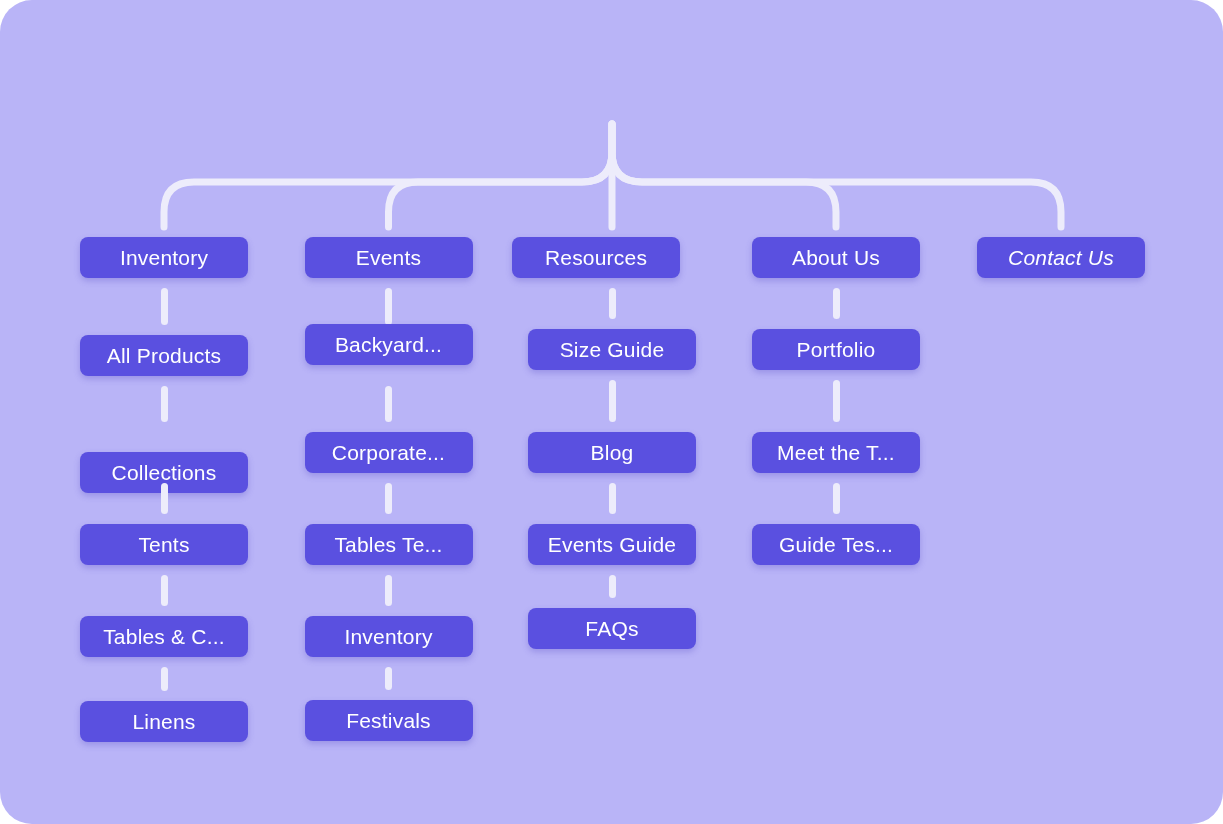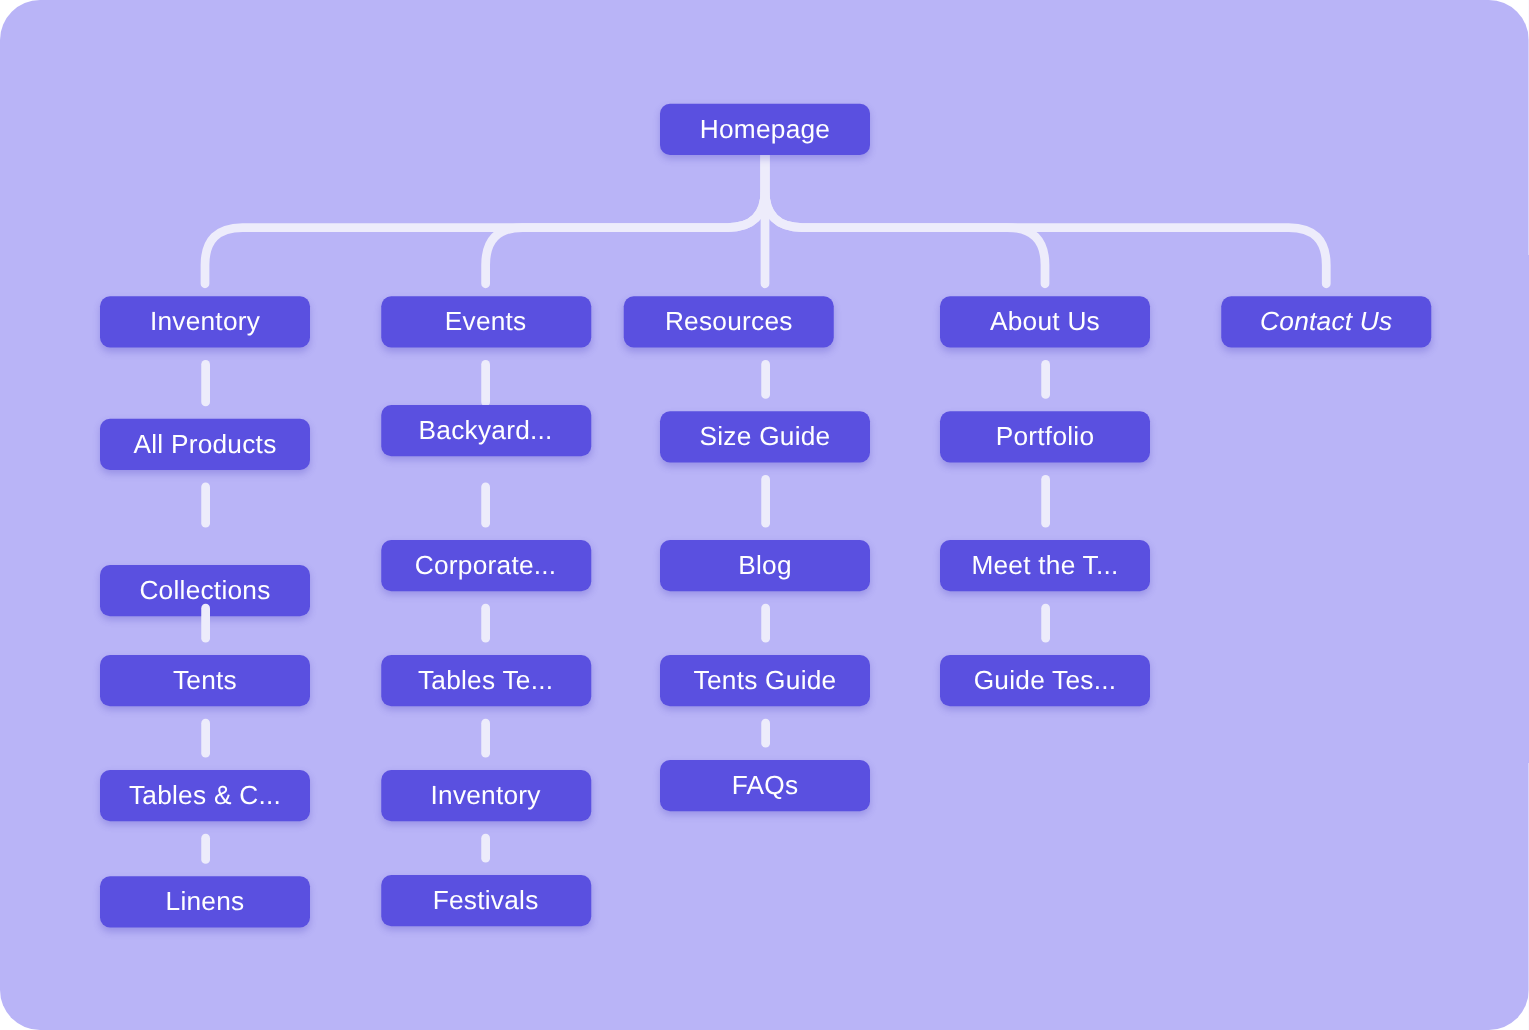--- a/index.html
+++ b/index.html
@@ -62,21 +62,20 @@
 <div class="canvas">
 
   <svg class="tree-svg" viewBox="0 0 1223 824" xmlns="http://www.w3.org/2000/svg">
     <path d="M 612 124 L 612 227"></path>
     <path d="M 612 124 L 612 152 Q 612 182 582 182 L 194 182 Q 164 182 164 212 L 164 227"></path>
     <path d="M 612 124 L 612 152 Q 612 182 582 182 L 418 182 Q 388.5 182 388.5 212 L 388.5 227"></path>
     <path d="M 612 124 L 612 152 Q 612 182 642 182 L 806 182 Q 836 182 836 212 L 836 227"></path>
     <path d="M 612 124 L 612 152 Q 612 182 642 182 L 1031 182 Q 1061 182 1061 212 L 1061 227"></path>
   </svg>
 
-  <div class="node" style="left:528px; top:83px;">Homepage</div>
 
   <div id="columns">
       <div class="node" style="left: 80px; top: 237px;">Inventory</div>
       <div class="stub" style="left: 160.5px; top: 288px; height: 37px;"></div>
       <div class="node" style="left: 80px; top: 335px;">All Products</div>
       <div class="stub" style="left: 160.5px; top: 386px; height: 36px;"></div>
       <div class="node" style="left: 80px; top: 452px;">Collections</div>
       <div class="stub" style="left: 160.5px; top: 483px; height: 31px;"></div>
       <div class="node" style="left: 80px; top: 524px; text-align: center;">Tents</div>
       <div class="stub" style="left: 160.5px; top: 575px; height: 31px;"></div>
@@ -87,27 +86,27 @@
       <div class="stub" style="left: 385px; top: 288px; height: 37px;"></div>
       <div class="node" style="left: 304.5px; top: 324px; text-align: center;">Backyard...</div>
       <div class="stub" style="left: 385px; top: 386px; height: 36px;"></div>
       <div class="node" style="left: 304.5px; top: 432px;">Corporate...</div>
       <div class="stub" style="left: 385px; top: 483px; height: 31px;"></div>
       <div class="node" style="left: 304.5px; top: 524px;">Tables Te...</div>
       <div class="stub" style="left: 385px; top: 575px; height: 31px;"></div>
       <div class="node" style="left: 304.5px; top: 616px;">Inventory</div>
       <div class="stub" style="left: 385px; top: 667px; height: 23px;"></div>
       <div class="node" style="left: 304.5px; top: 700px;">Festivals</div>
-      <div class="node" style="left: 499px; top: 237px;">Resources</div>
+      <div class="node" style="left: 512px; top: 237px;">Resources</div>
       <div class="stub" style="left: 608.5px; top: 288px; height: 31px;"></div>
       <div class="node" style="left: 528px; top: 329px;">Size Guide</div>
       <div class="stub" style="left: 608.5px; top: 380px; height: 42px;"></div>
       <div class="node" style="left: 528px; top: 432px;">Blog</div>
       <div class="stub" style="left: 608.5px; top: 483px; height: 31px;"></div>
-      <div class="node" style="left: 528px; top: 524px;">Tents Guide</div>
+      <div class="node" style="left: 528px; top: 524px;">Events Guide</div>
       <div class="stub" style="left: 608.5px; top: 575px; height: 23px;"></div>
       <div class="node" style="left: 528px; top: 608px; text-align: right;">FAQs</div>
       <div class="node" style="left: 752px; top: 237px;">About Us</div>
       <div class="stub" style="left: 832.5px; top: 288px; height: 31px;"></div>
       <div class="node" style="left: 752px; top: 329px;">Portfolio</div>
       <div class="stub" style="left: 832.5px; top: 380px; height: 42px;"></div>
       <div class="node" style="left: 752px; top: 432px;">Meet the T...</div>
       <div class="stub" style="left: 832.5px; top: 483px; height: 31px;"></div>
       <div class="node" style="left: 752px; top: 524px;">Guide Tes...</div>
       <div class="node" style="left: 977px; top: 237px; font-style: italic;">Contact Us</div>

